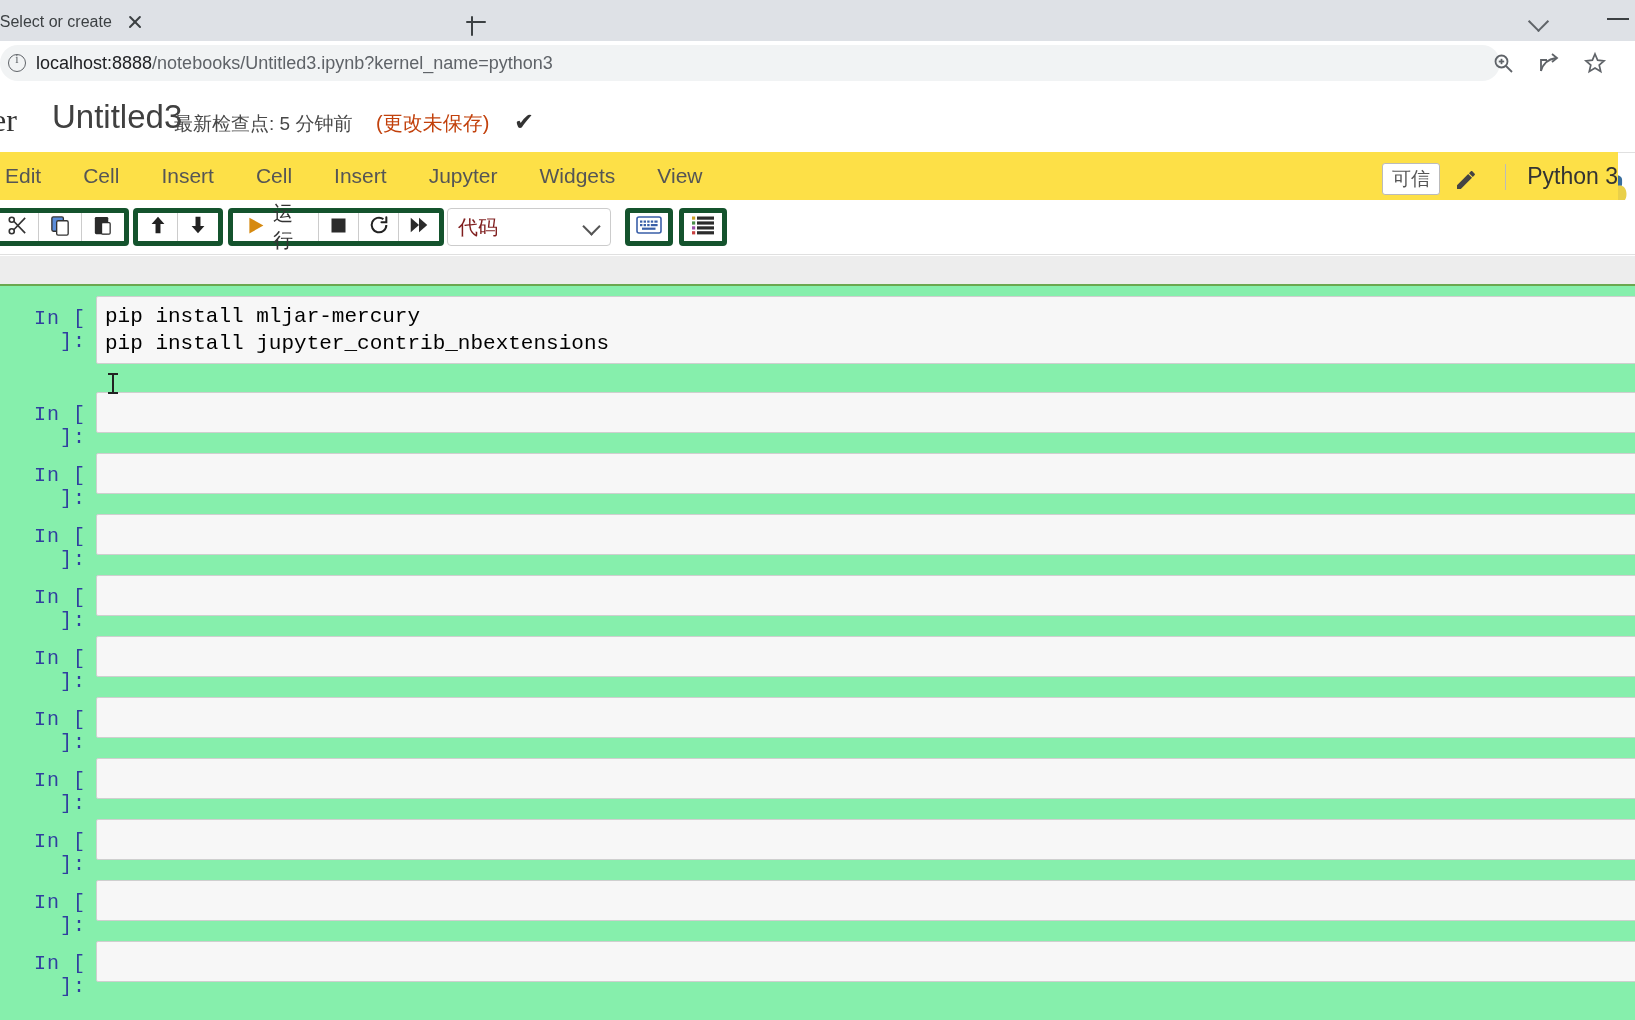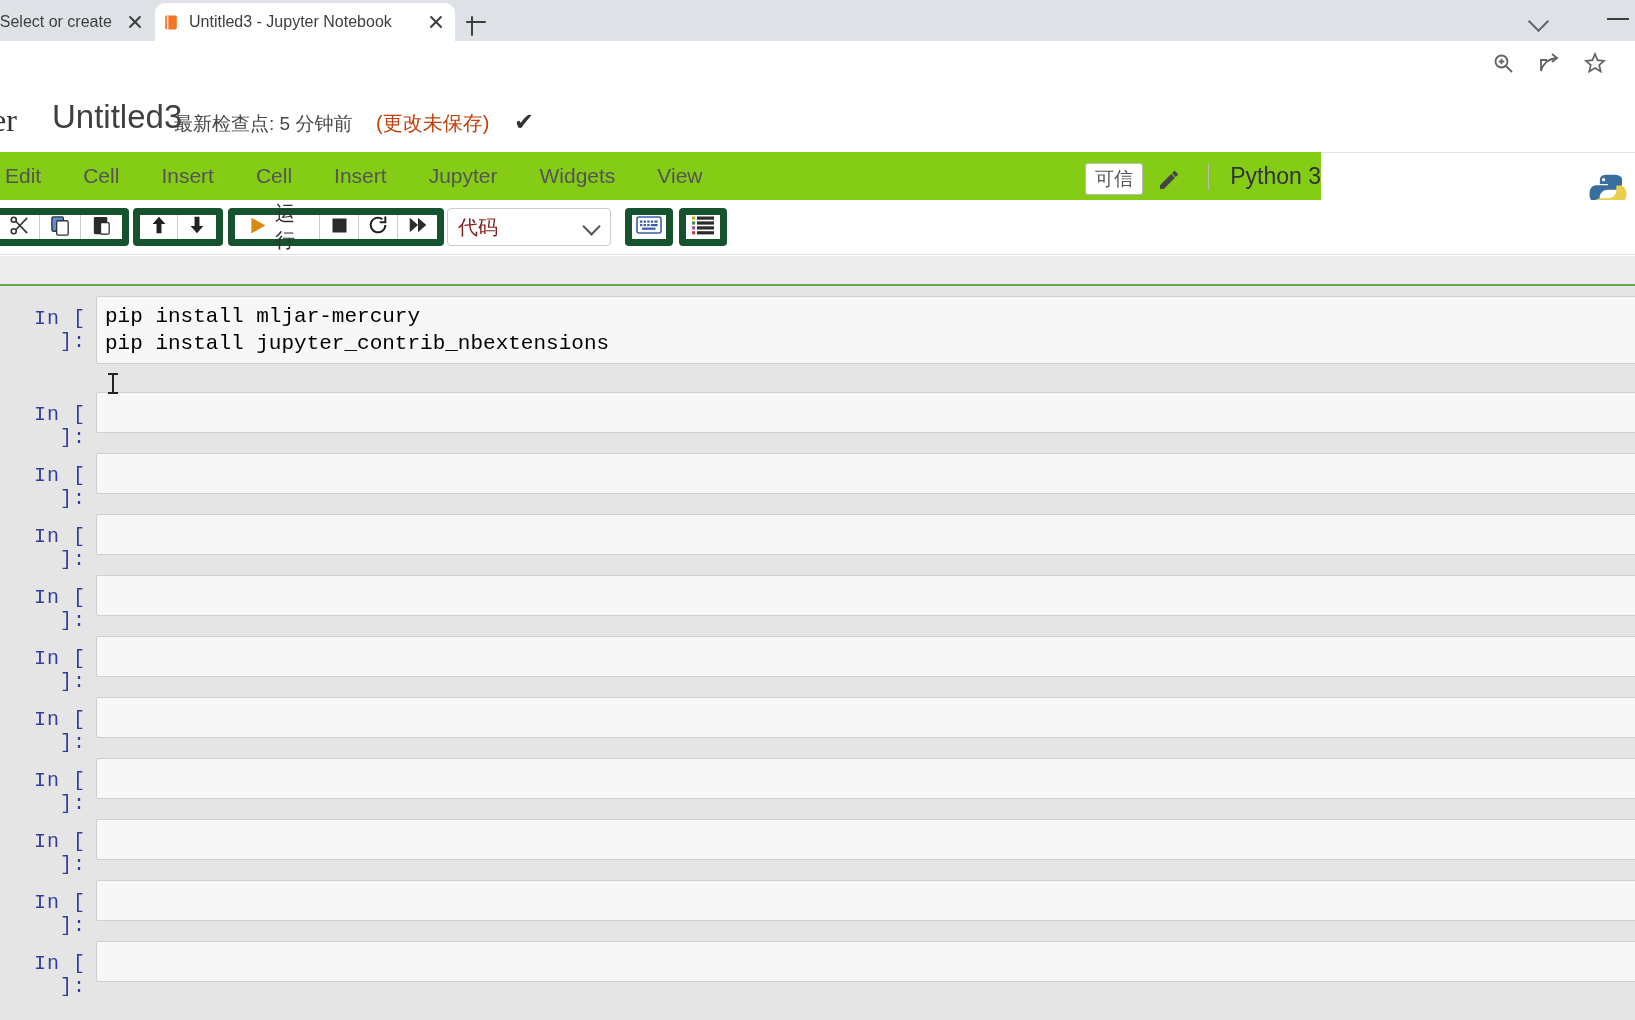--- a/index.html
+++ b/index.html
@@ -121,22 +121,22 @@
     font-size: 20px; color: #c2410c;
   }
   .nb-check {
     position: absolute; left: 514px; top: 26px;
     font-size: 24px; color: #333; line-height: 1;
   }
   .py-logo { position: absolute; right: 4px; top: 86px; width: 46px; height: 48px; }
 
   
   .menubar {
-    position: absolute; left: 0; top: 152px; width: 1321px; height: 48px;
-    background: #84cc16; border-bottom: 5px solid #8b5cf6;
+    position: absolute; left: 0; top: 152px; width: 1618px; height: 48px;
+    background: #fde047; border-bottom: 5px solid #8b5cf6;
   }
   .menu-items { position: absolute; left: -16px; top: 0; height: 48px; display: flex; align-items: center; }
   .menu-item {
     font-size: 21px; color: #555; padding: 0 21px; height: 48px;
     display: flex; align-items: center; cursor: default;
   }
   .trust-badge {
     position: absolute; right: 178px; top: 11px;
     border: 1px solid #bbb; border-radius: 3px;
     padding: 2px 9px; font-size: 19px; color: #555; background: #fff;
@@ -151,21 +151,21 @@
   }
 
   
   .toolbar {
     position: absolute; left: 0; top: 200px; width: 1635px; height: 54px;
     background: #ffffff; border-bottom: 1px solid #e0e0e0;
   }
   .tb-group {
     position: absolute; top: 8px; height: 38px;
     display: flex; align-items: stretch;
-    border: 7px solid #14532d; border-radius: 4px; background: #fff;
+    border: 5px solid #14532d; border-radius: 4px; background: #fff;
     box-sizing: border-box;
   }
   .tb-btn {
     width: 44px; display: flex; align-items: center; justify-content: center;
     border-right: 1px solid #ccc; box-sizing: border-box; background: #fff;
   }
   .tb-btn:last-child { border-right: none; }
   .tb-btn.wide { width: auto; padding: 0 12px; gap: 7px; }
   .tb-label { font-size: 20px; color: #333; }
 
@@ -184,21 +184,21 @@
 
   
   .grey-band {
     position: absolute; left: 0; top: 256px; width: 1635px; height: 28px;
     background: #ededed;
   }
 
   
   .nb-area {
     position: absolute; left: 0; top: 284px; width: 1635px; height: 736px;
-    background: #e5e5e5; overflow: hidden;
+    background: #86efac; overflow: hidden;
   }
   .cell-row {
     position: absolute; left: 0; width: 1635px;
     display: flex; align-items: flex-start;
   }
   .cell-selected-line {
     position: absolute; left: 0; width: 1635px; height: 2px; background: #6aa84f;
   }
   .prompt {
     width: 96px; flex: 0 0 96px; text-align: right; padding-right: 10px;
@@ -235,40 +235,31 @@
   <div class="tabstrip">
 
     <div class="tab" id="tab0" style="left:-18px; width:172px;">
       <div class="tab-bg"></div>
       <div class="tab-inner">
         <span class="tab-title">- Select or create</span>
         <span class="tab-close"></span>
       </div>
     </div>
 
-    <div class="tab active" id="tab1" style="left:155px; width:300px;">
-      <div class="tab-bg"></div>
-      <div class="tab-inner">
-        <span class="tab-favicon">
-          <svg viewBox="0 0 16 16" width="17" height="17">
-            <rect x="2" y="1.5" width="11" height="13" rx="1.4" fill="#F37726"></rect>
-            <rect x="3.6" y="1.5" width="1.5" height="13" fill="#ffffff" opacity="0.75"></rect>
-          </svg>
-        </span>
-        <span class="tab-title">Untitled3 - Jupyter Notebook</span>
-        <span class="tab-close"></span>
-      </div>
-    </div>
 
     <div class="newtab"></div>
     <div class="tabstrip-chevron"></div>
     <div class="win-min"></div>
   </div>
 
   <div class="omnibar">
+    <div class="omnibox">
+      <span class="info-icon"></span>
+      <span class="url"><span class="host">localhost:8888</span><span>/notebooks/Untitled3.ipynb?kernel_name=python3</span></span>
+    </div>
 
     <div class="omni-actions">
       <span class="oi">
         <svg viewBox="0 0 24 24" width="24" height="24" fill="none" stroke="#5f6368" stroke-width="1.8">
           <circle cx="10.5" cy="10.5" r="6"></circle>
             <line x1="15" y1="15" x2="21" y2="21"></line>
           <line x1="7.8" y1="10.5" x2="13.2" y2="10.5"></line>
             <line x1="10.5" y1="7.8" x2="10.5" y2="13.2"></line>
         </svg>
       </span>

